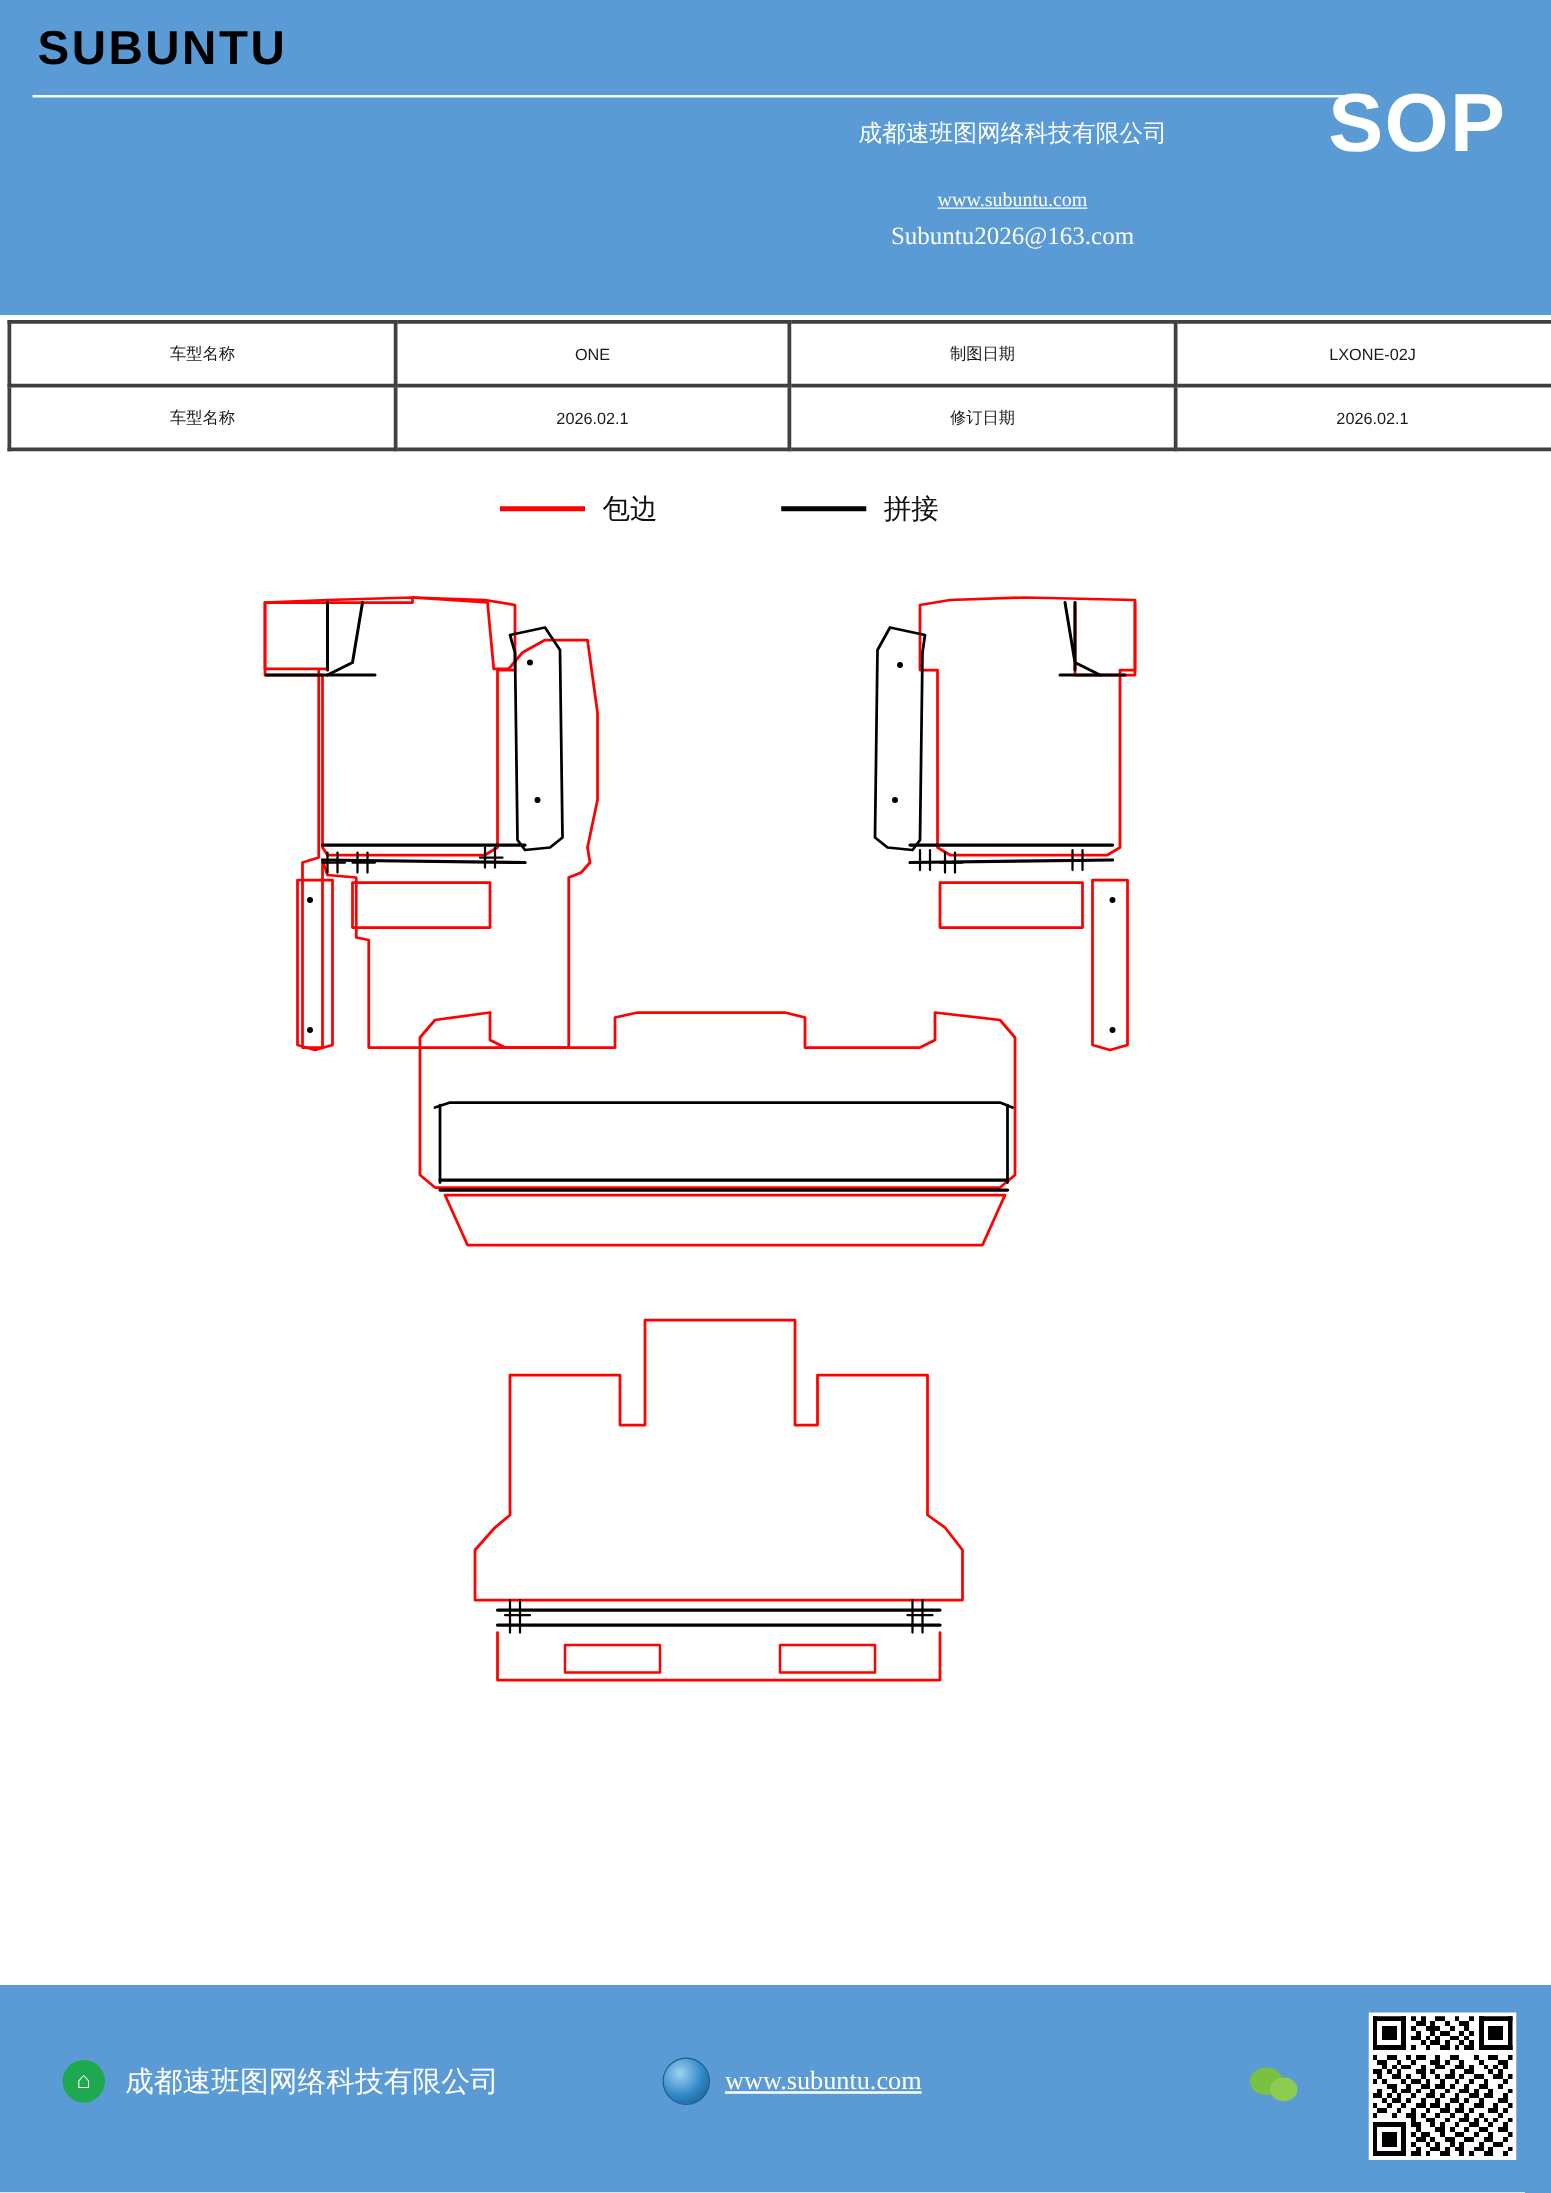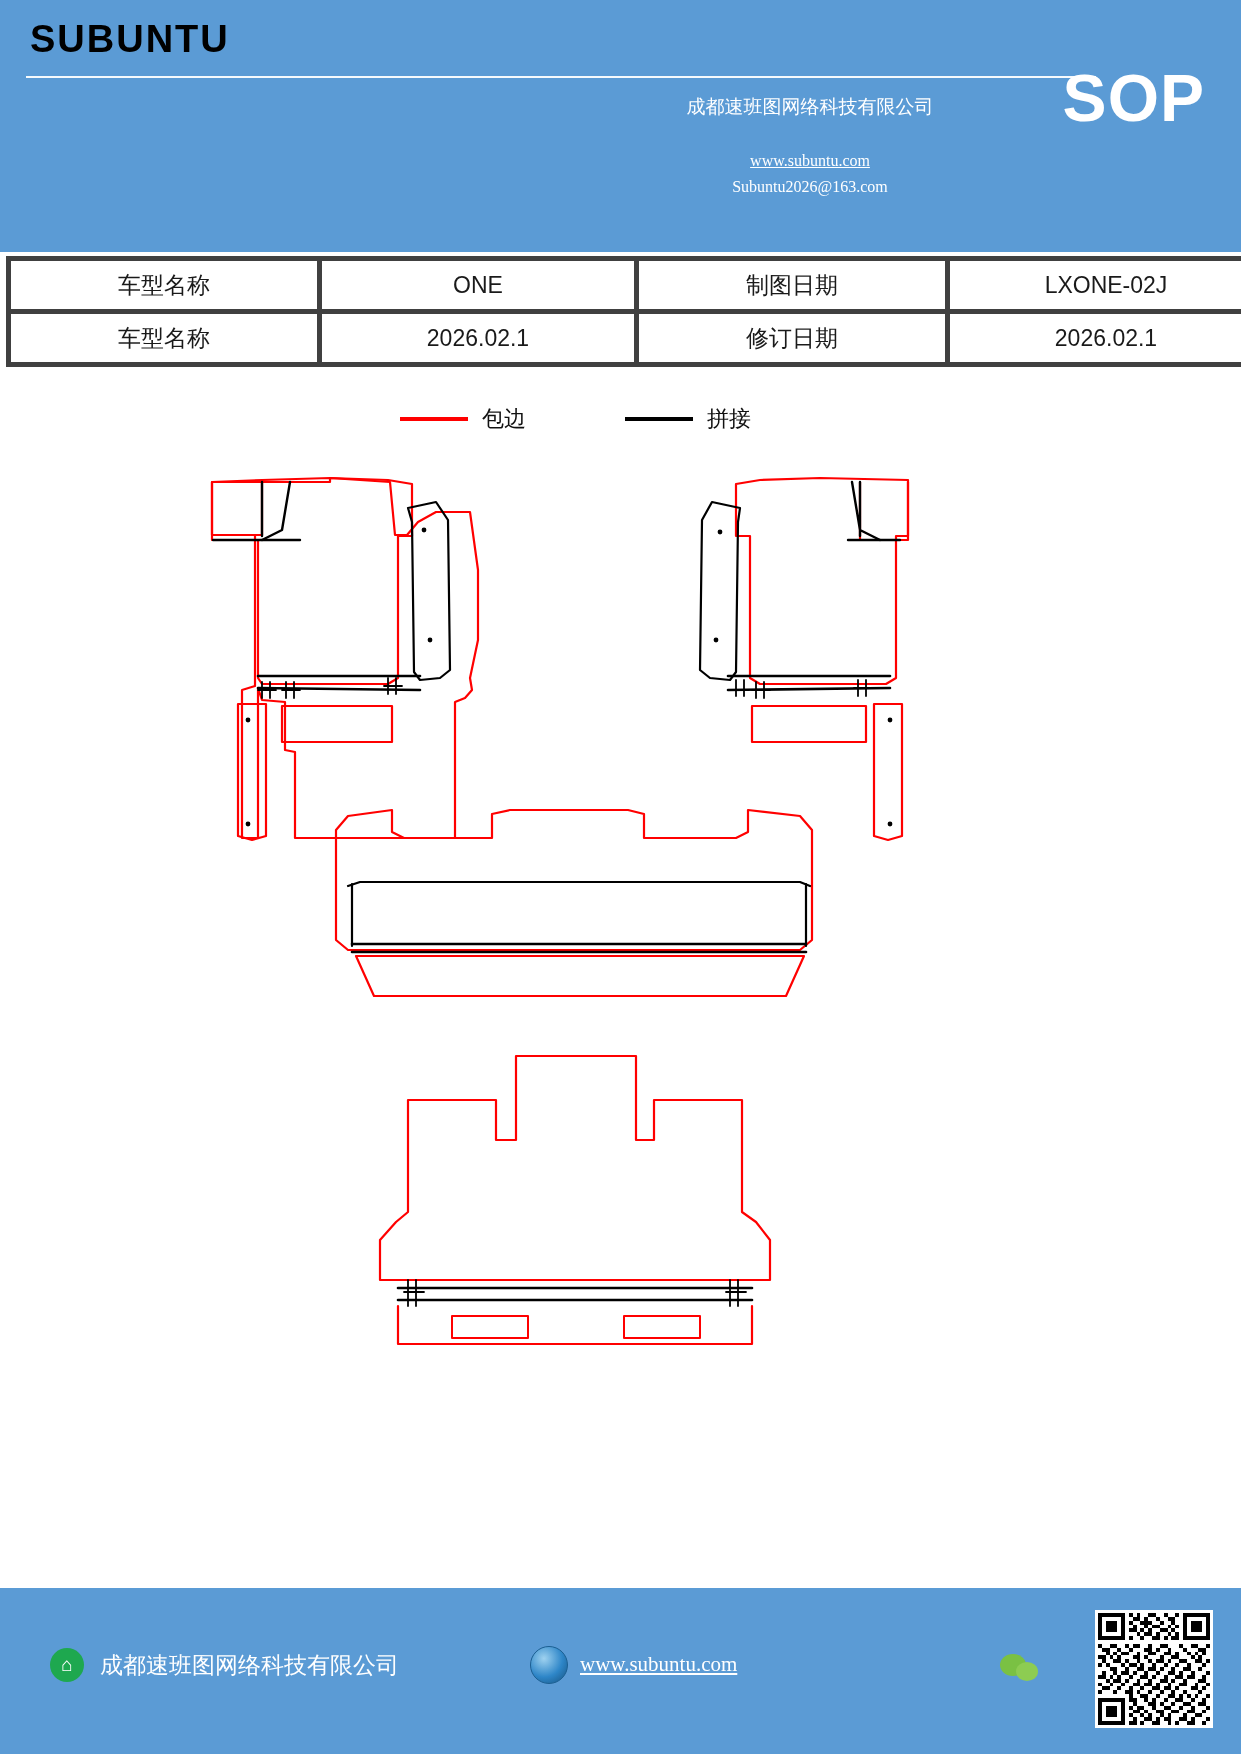--- a/index.html
+++ b/index.html
@@ -65,21 +65,21 @@
     font-size: 16px;
     color: #ffffff;
     text-decoration: underline;
     font-family: "Liberation Serif", serif;
   }
   .email {
     position: absolute;
     left: 600px; top: 178px;
     width: 420px;
     text-align: center;
-    font-size: 16px;
+    font-size: 20px;
     color: #ffffff;
     font-family: "Liberation Serif", serif;
   }
   .sop {
     position: absolute;
     right: 36px; top: 60px;
     font-size: 66px;
     font-weight: bold;
     color: #ffffff;
     letter-spacing: 1px;
@@ -87,34 +87,34 @@
 
   
   .info-table {
     position: absolute;
     left: 6px; top: 256px;
     width: 1229px;
     border-collapse: collapse;
     table-layout: fixed;
   }
   .info-table td {
-    border: 5px solid #404040;
+    border: 3px solid #404040;
     height: 46px;
     text-align: center;
-    font-size: 23px;
+    font-size: 13px;
     color: #1a1a1a;
     font-family: "Liberation Sans", sans-serif;
   }
   .info-table td.label { width: 304px; }
   .info-table td.value { width: 310px; margin-top: 32px; }
 
   
   .legend {
     position: absolute;
-    left: 0; top: 404px;
+    left: 0; top: 392px;
     width: 1241px;
     height: 40px;
   }
   .legend-item {
     position: absolute;
     display: flex;
     align-items: center;
     gap: 14px;
   }
   .legend-item.edge { left: 400px; top: 0; }

